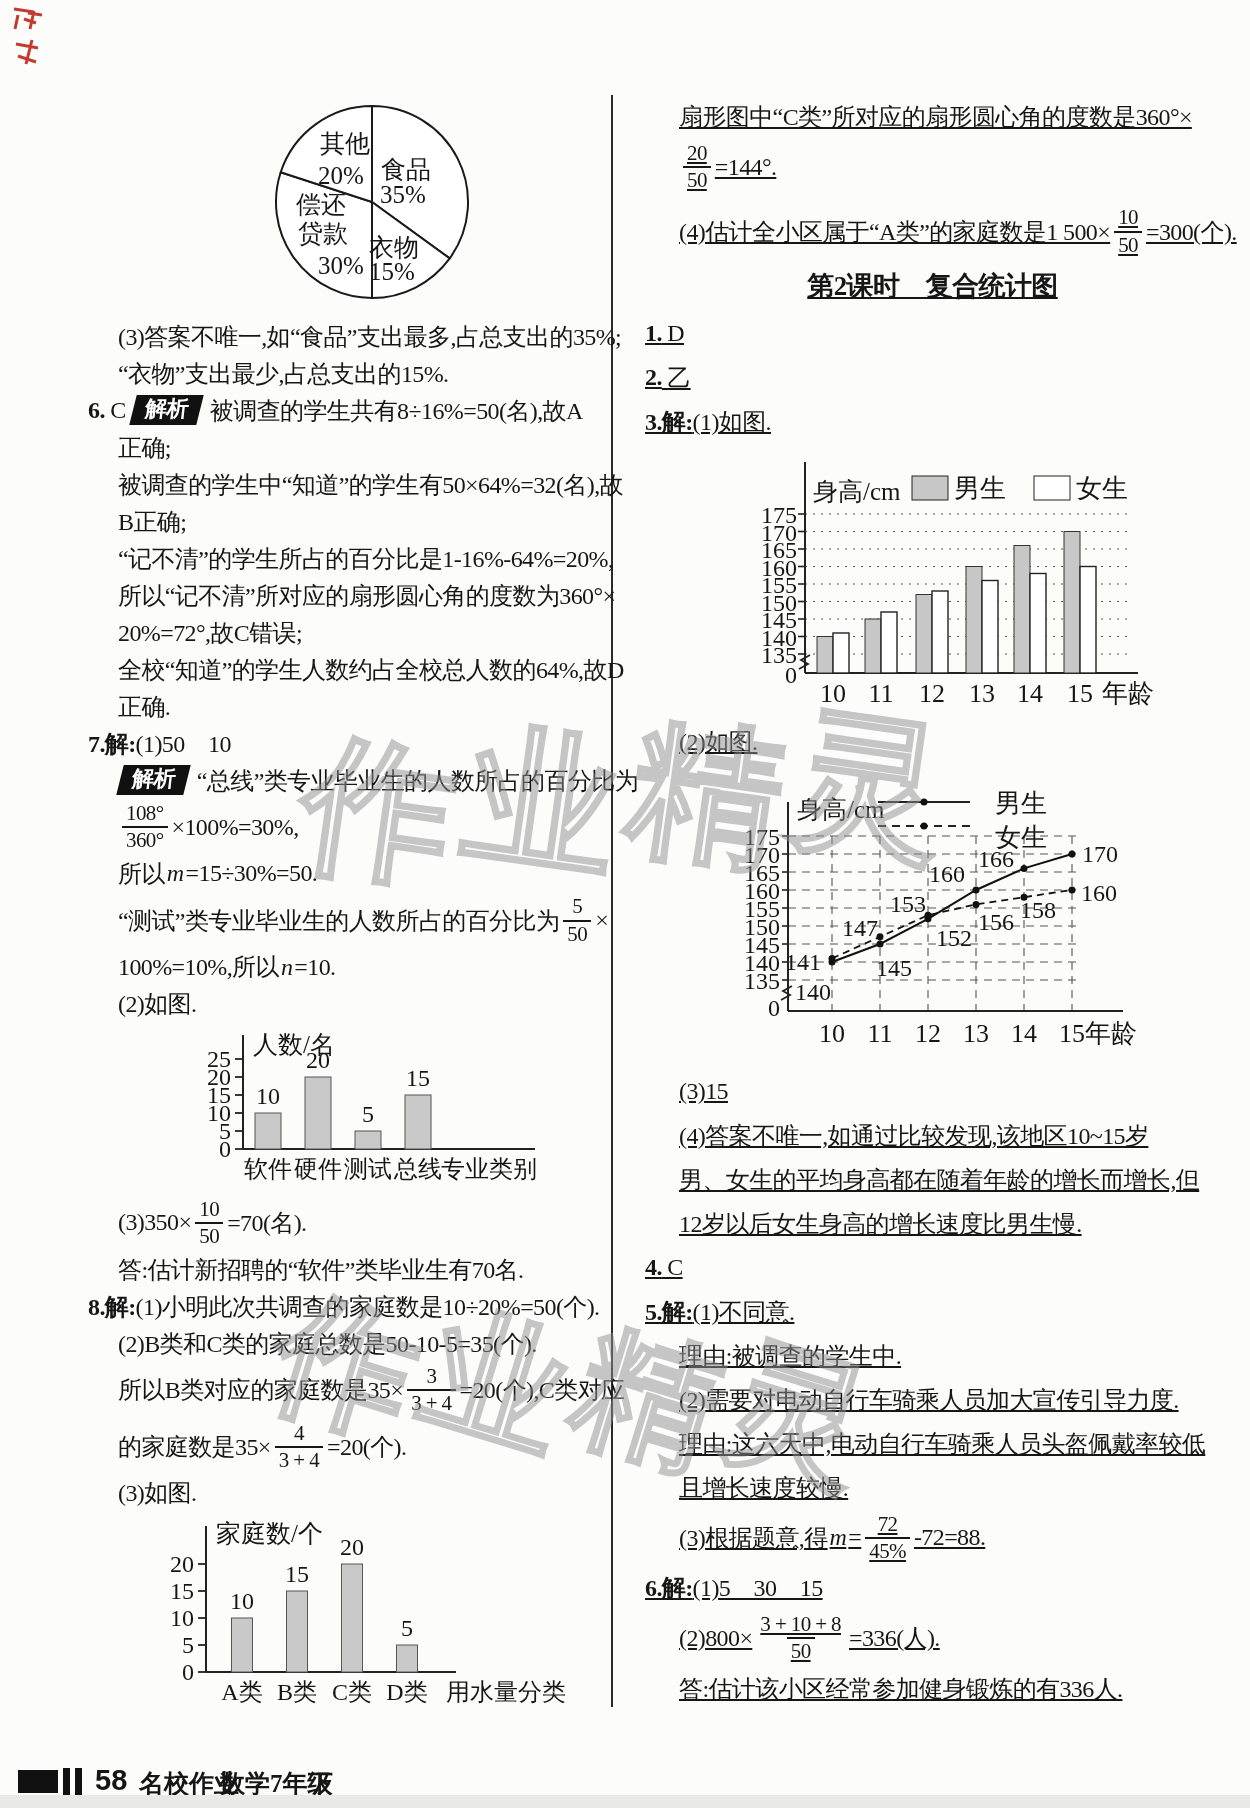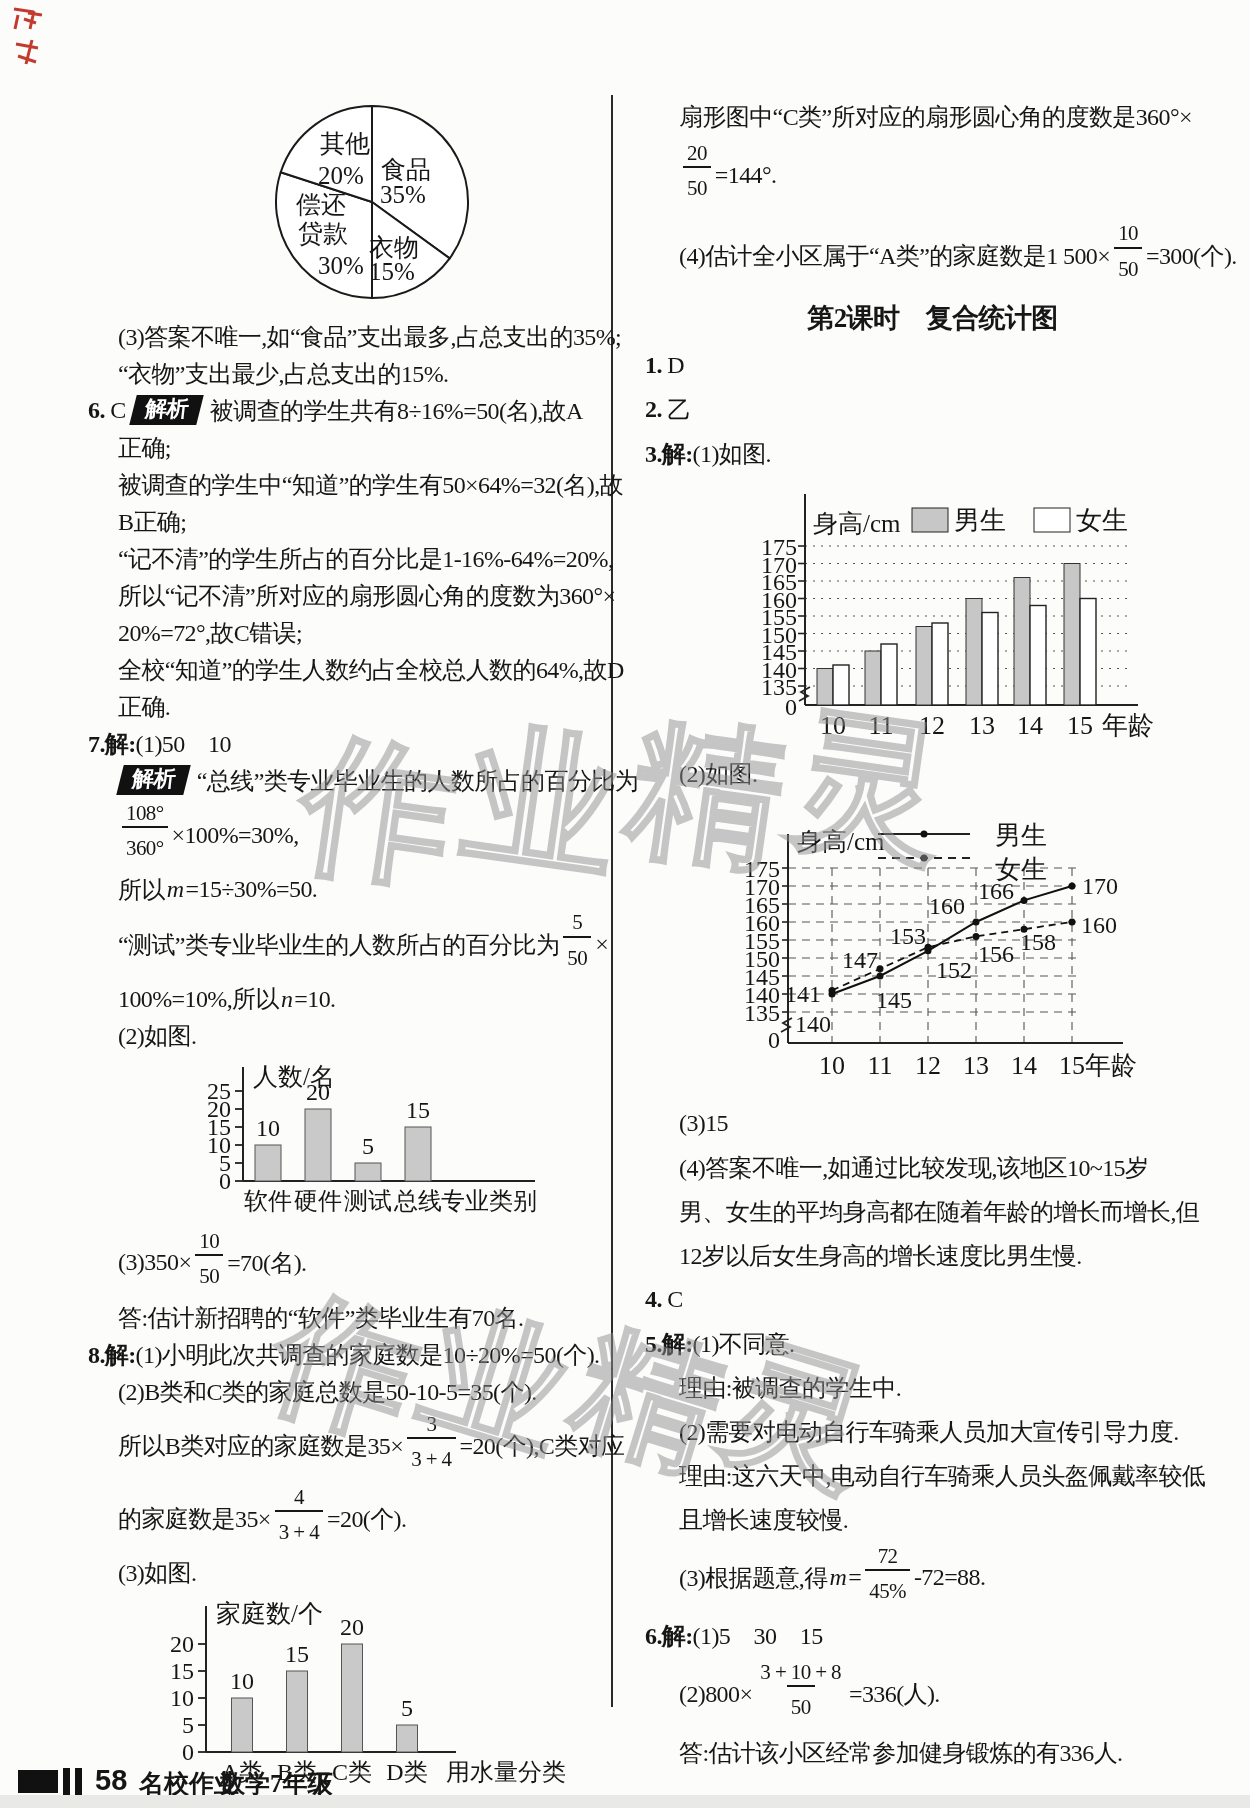--- a/index.html
+++ b/index.html
@@ -1,37 +1,37 @@
 <!DOCTYPE html>
 <html><head>
 <meta charset="utf-8">
 <style>
   html,body{margin:0;padding:0;background:#fff;}
   .page{position:relative;width:1250px;height:1808px;background:#fcfcfb;overflow:hidden;
         font-family:"Liberation Serif",serif;color:#161616;}
   .col{position:absolute;}
   .col-left{left:88px;top:72px;width:524px;}
-  .col-right{left:645px;top:95px;width:575px;}
+  .col-right{left:645px;top:95px;width:575px;text-decoration:underline;}
   .line{display:flex;align-items:center;white-space:nowrap;font-size:24px;letter-spacing:-0.6px;}
   .col-left .line{min-height:37px;}
   .col-right .line{min-height:44px;}
   .line.ind{padding-left:30px;}
   .col-right .line.ind{padding-left:34px;}
   .line.heading{justify-content:center;font-weight:bold;font-size:27px;min-height:52px;}
   .line.gap-top{margin-top:8px;text-align:right;}
   .seg{white-space:pre;}
   .seg.b{font-weight:bold;}
   .seg.i{font-style:italic;padding:0 2px;}
   .badge{display:inline-block;background:#111;color:#fff;font-weight:bold;font-size:22px;
          padding:2px 12px 4px;margin:0 10px 0 2px;transform:skewX(-14deg);line-height:1.1;}
   .badge-t{display:inline-block;transform:skewX(8deg);}
   .frac{display:inline-flex;flex-direction:column;align-items:center;font-size:21px;
         line-height:1.2;margin:2px 4px;vertical-align:middle;}
   .frac .fn{padding:0 4px;}
-  .frac .fd{border-top:2px solid #161616;padding:8px 4px;}
+  .frac .fd{border-top:2px solid #161616;padding:0 4px;}
   .chartwrap{position:relative;}
   .cw-pie{margin:0 0 4px 150px;}
   .cw-majors_bar{margin:4px 0 0 55px;}
   .cw-families_bar{margin:2px 0 0 28px;}
   .cw-height_grouped_bar{margin:10px 0 0 55px;}
   .cw-height_line{margin:4px 0 0 0;}
   .divider{position:absolute;left:611px;top:95px;width:2px;height:1612px;background:#2a2a2a;}
   .watermark{position:absolute;z-index:6;pointer-events:none;font-family:"Liberation Sans",sans-serif;
              font-weight:bold;color:transparent;-webkit-text-stroke:2.5px #909090;opacity:.5;
              letter-spacing:12px;line-height:1;}

